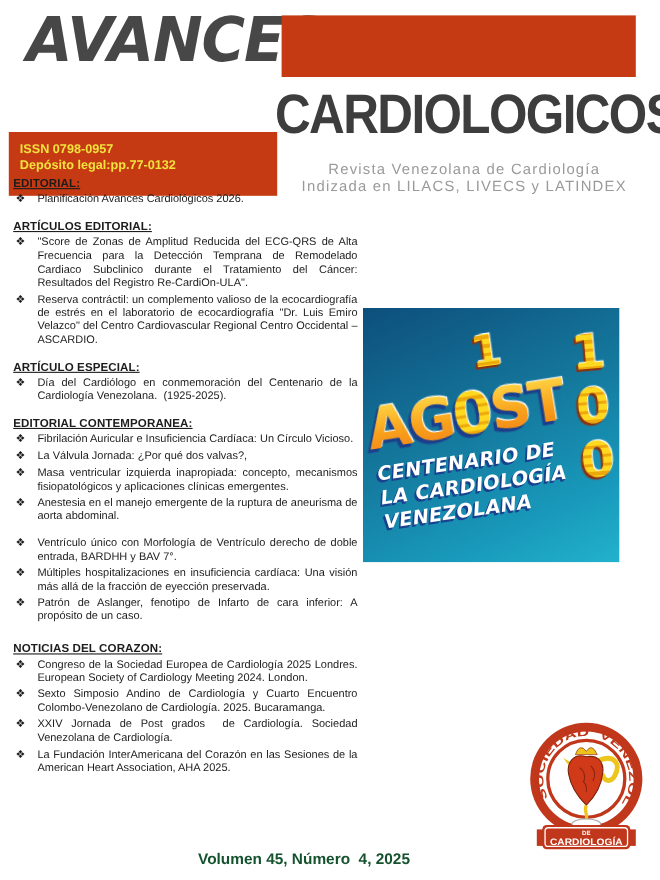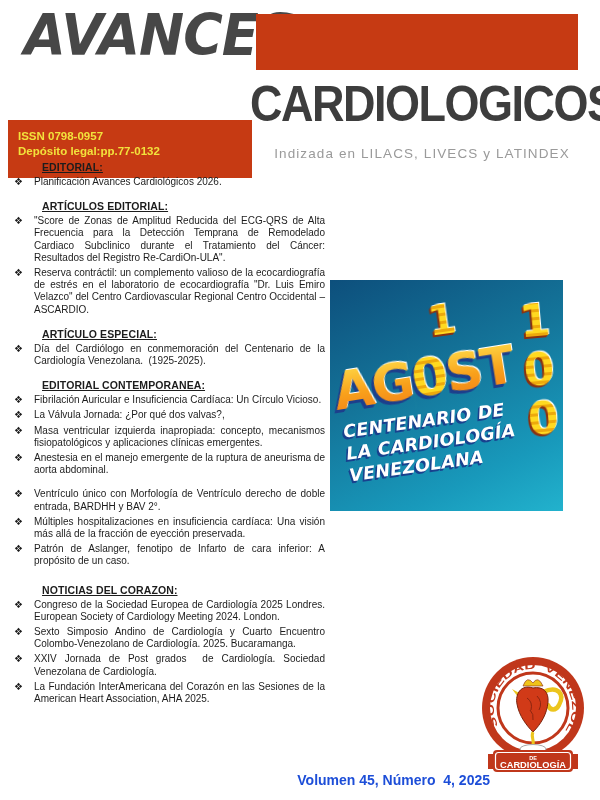--- a/index.html
+++ b/index.html
@@ -38,21 +38,21 @@
     position:absolute; left:246px; top:146px; width:352px; text-align:center;
     color:#9a9a9a; font-size:13.5px; line-height:16px; letter-spacing:1.1px;
     white-space:nowrap;
   }
   
   .toc { position:absolute; left:12px; top:161px; width:313px; color:var(--ink); }
   .toc-section { margin-bottom:12px; }
   .toc-section:last-child { margin-top:16px; }
   .toc-header {
     font-size:10.5px; font-weight:bold; text-decoration:underline;
-    margin-bottom:3px; letter-spacing:0.1px;margin-left:30px;
+    margin-bottom:3px; letter-spacing:0.1px;
   }
   .toc-item { display:flex; margin-bottom:3px; }
   .toc-bullet { flex:0 0 20px; width:20px; font-size:10px; line-height:12.2px; padding-left:2px; }
   .toc-text { flex:1; font-size:10px; line-height:12.2px; text-align:justify; }
   
   .poster {
     position:absolute; left:330px; top:280px; width:233px; height:231px;
     background:linear-gradient(155deg,#0d4f7c 0%,#14759a 42%,#1899bb 78%,#22b2cd 100%);
     overflow:hidden;
   }
@@ -83,37 +83,38 @@
   .p-col span { display:block; }
   .p-sub {
     position:absolute; left:12px; top:142px;
     font:italic 900 17.5px/1.25 "DejaVu Sans", sans-serif; color:#ffffff;
     letter-spacing:0.3px; transform:rotate(-8deg); transform-origin:left top;
     text-shadow:-2px 2px 0 #18418e, -1px 1px 0 #18418e; white-space:nowrap;
   }
   
   .svc-logo { position:absolute; left:477px; top:650px; }
   .volume {
-    position:absolute; left:180px; top:772px; width:310px; text-align:right;
-    font-size:14px; font-weight:bold; color:#1d4ed8; white-space:nowrap;
+    position:absolute; left:180px; top:772px; width:310px; text-align:left;
+    font-size:14px; font-weight:bold; color:#14532d; white-space:nowrap;
   }
 </style>
 </head>
 <body>
 
 <div class="page" style="--red: #c63a13;">
 
   <div class="avances">AVANCES</div>
   <div class="red-top"></div>
   <div class="issn-band">
     <div>ISSN 0798-0957</div>
     <div>Depósito legal:pp.77-0132</div>
   </div>
   <div class="cardio">CARDIOLOGICOS</div>
   <div class="subtitle">
+    <div>Revista Venezolana de Cardiología</div>
     <div>Indizada en LILACS, LIVECS y LATINDEX</div>
   </div>
 
   <div class="toc" id="toc">
       <div class="toc-section">
         <div class="toc-header">EDITORIAL:</div>
         <div class="toc-item">
           <span class="toc-bullet">❖</span>
           <span class="toc-text">Planificación Avances Cardiológicos 2026.</span>
         </div>
@@ -151,21 +152,21 @@
           <span class="toc-text">Masa ventricular izquierda inapropiada: concepto, mecanismos fisiopatológicos y aplicaciones clínicas emergentes.</span>
         </div>
         <div class="toc-item">
           <span class="toc-bullet">❖</span>
           <span class="toc-text">Anestesia en el manejo emergente de la ruptura de aneurisma de aorta abdominal.</span>
         </div>
       </div>
       <div class="toc-section">
         <div class="toc-item">
           <span class="toc-bullet">❖</span>
-          <span class="toc-text">Ventrículo único con Morfología de Ventrículo derecho de doble entrada, BARDHH y BAV 2°.</span>
+          <span class="toc-text">Ventrículo único con Morfología de Ventrículo derecho de doble entrada, BARDHH y BAV 7°.</span>
         </div>
         <div class="toc-item">
           <span class="toc-bullet">❖</span>
           <span class="toc-text">Múltiples hospitalizaciones en insuficiencia cardíaca: Una visión más allá de la fracción de eyección preservada.</span>
         </div>
         <div class="toc-item">
           <span class="toc-bullet">❖</span>
           <span class="toc-text">Patrón de Aslanger, fenotipo de Infarto de cara inferior: A propósito de un caso.</span>
         </div>
       </div>

